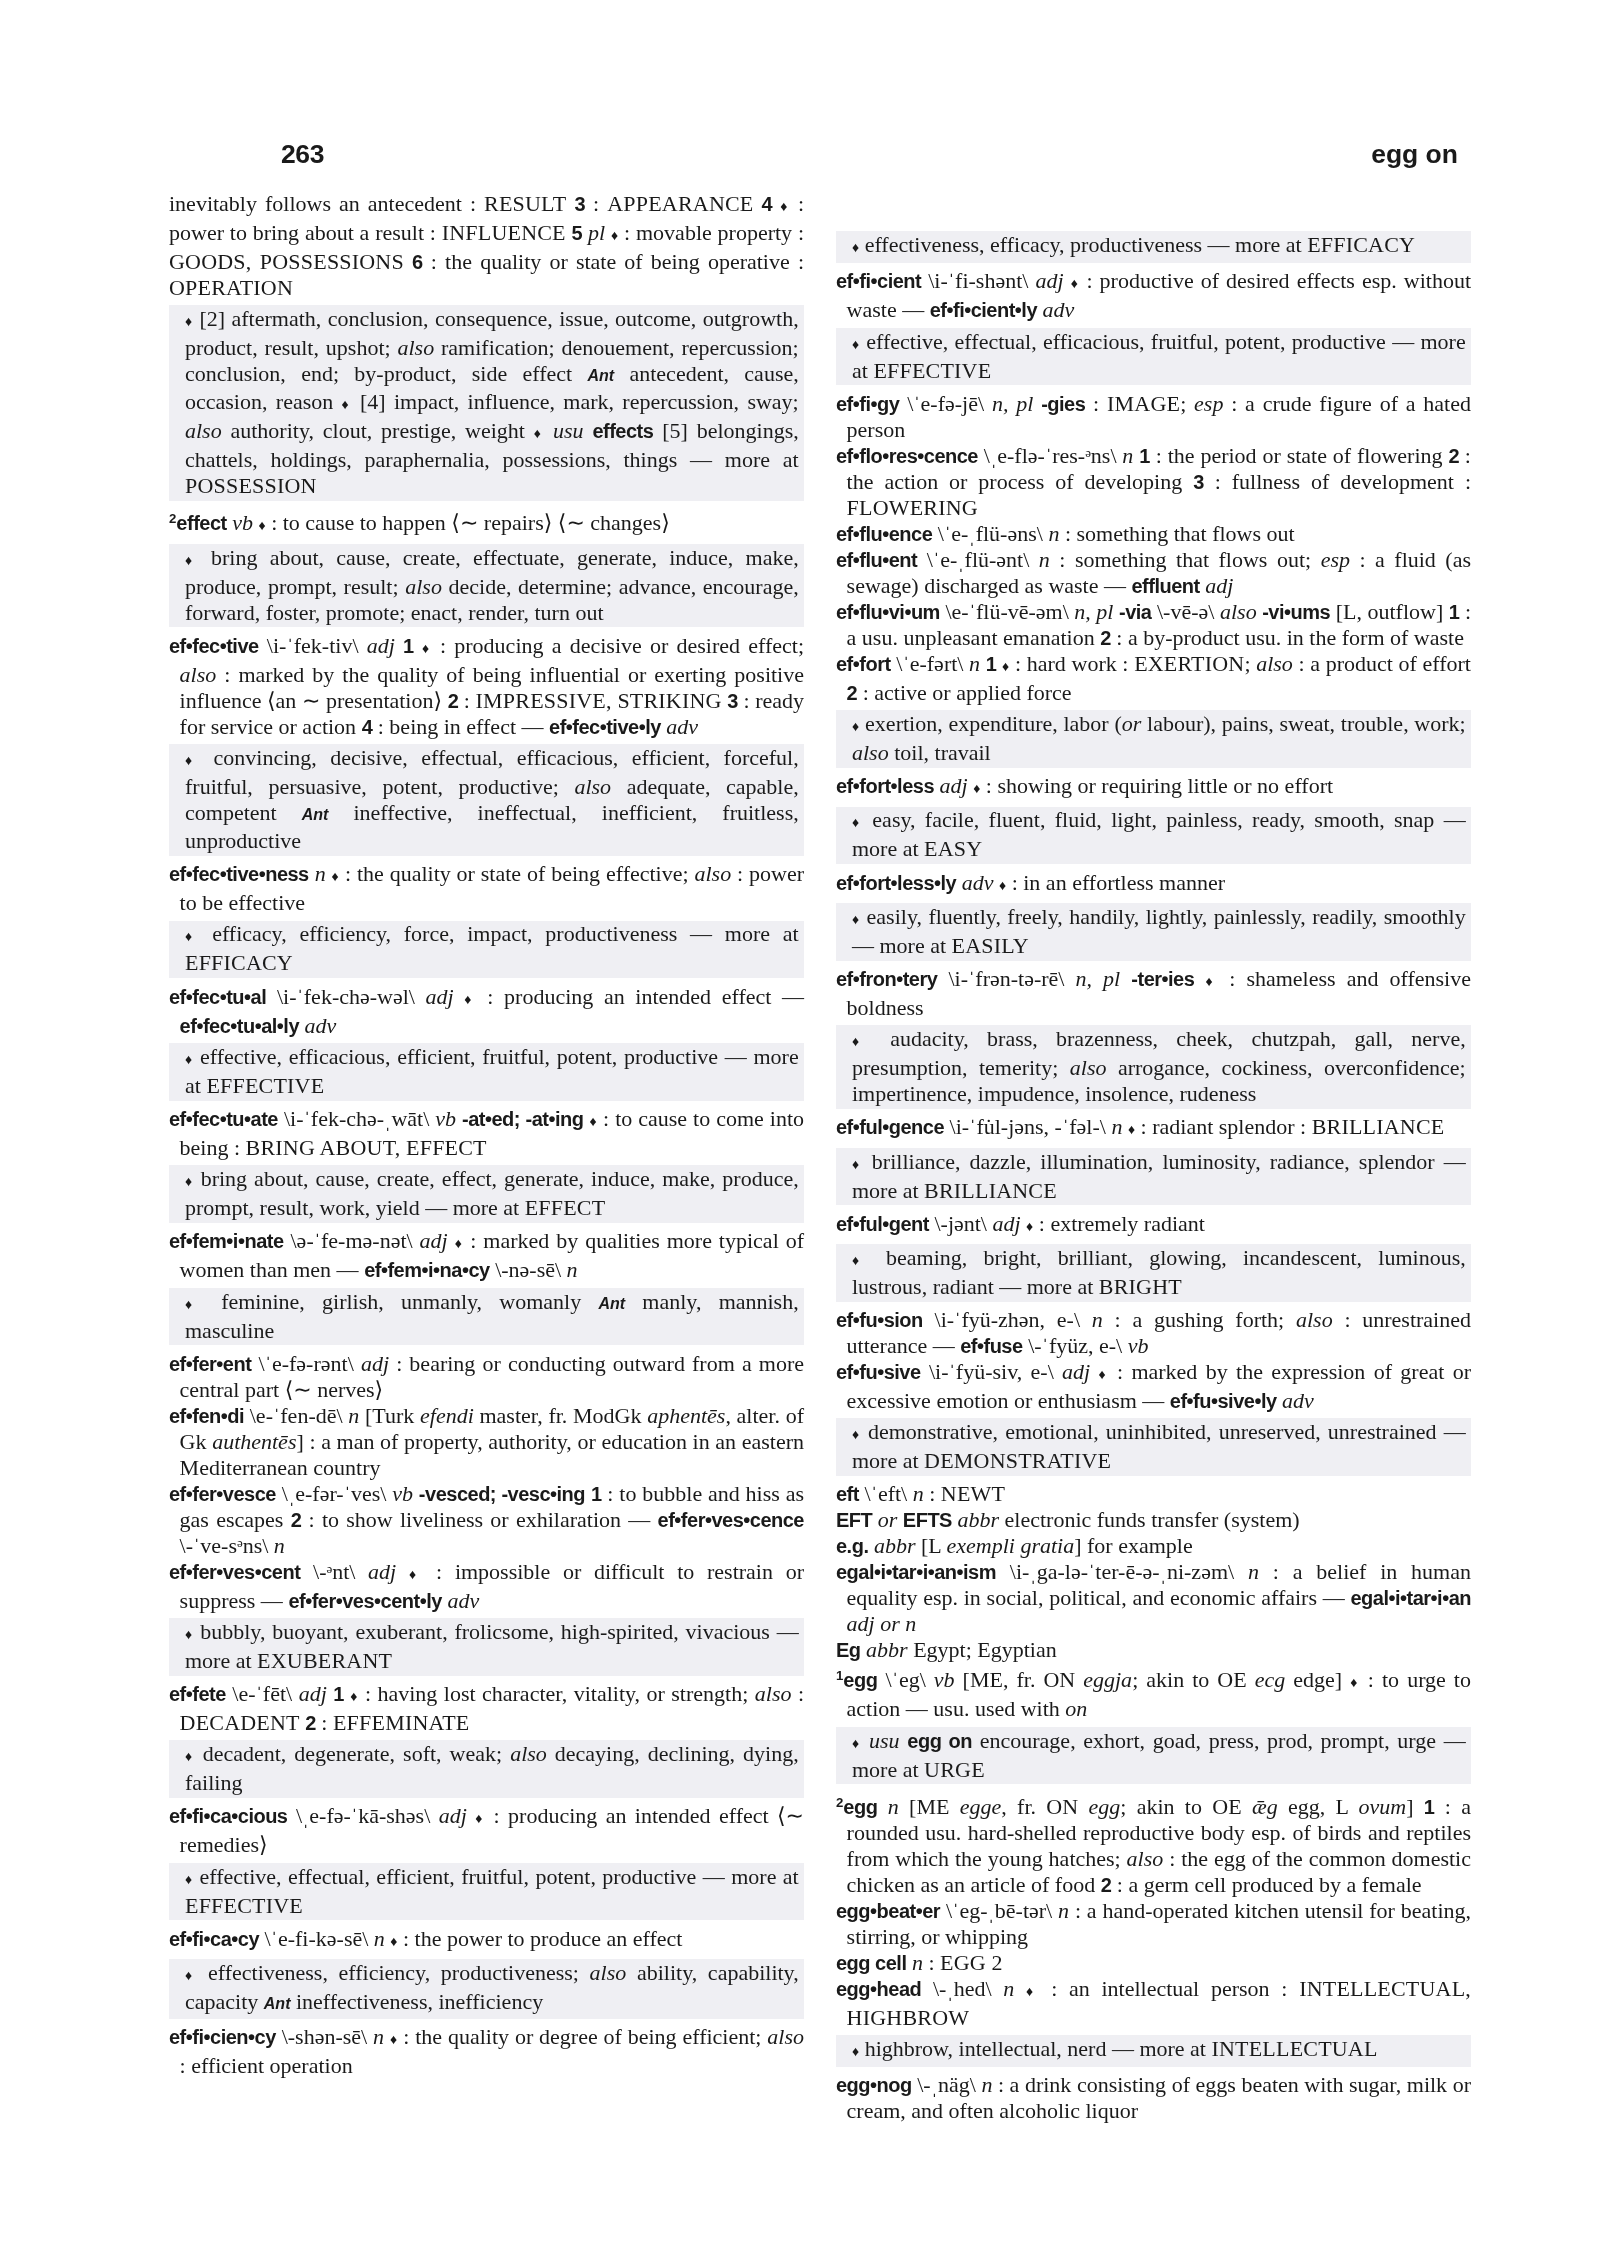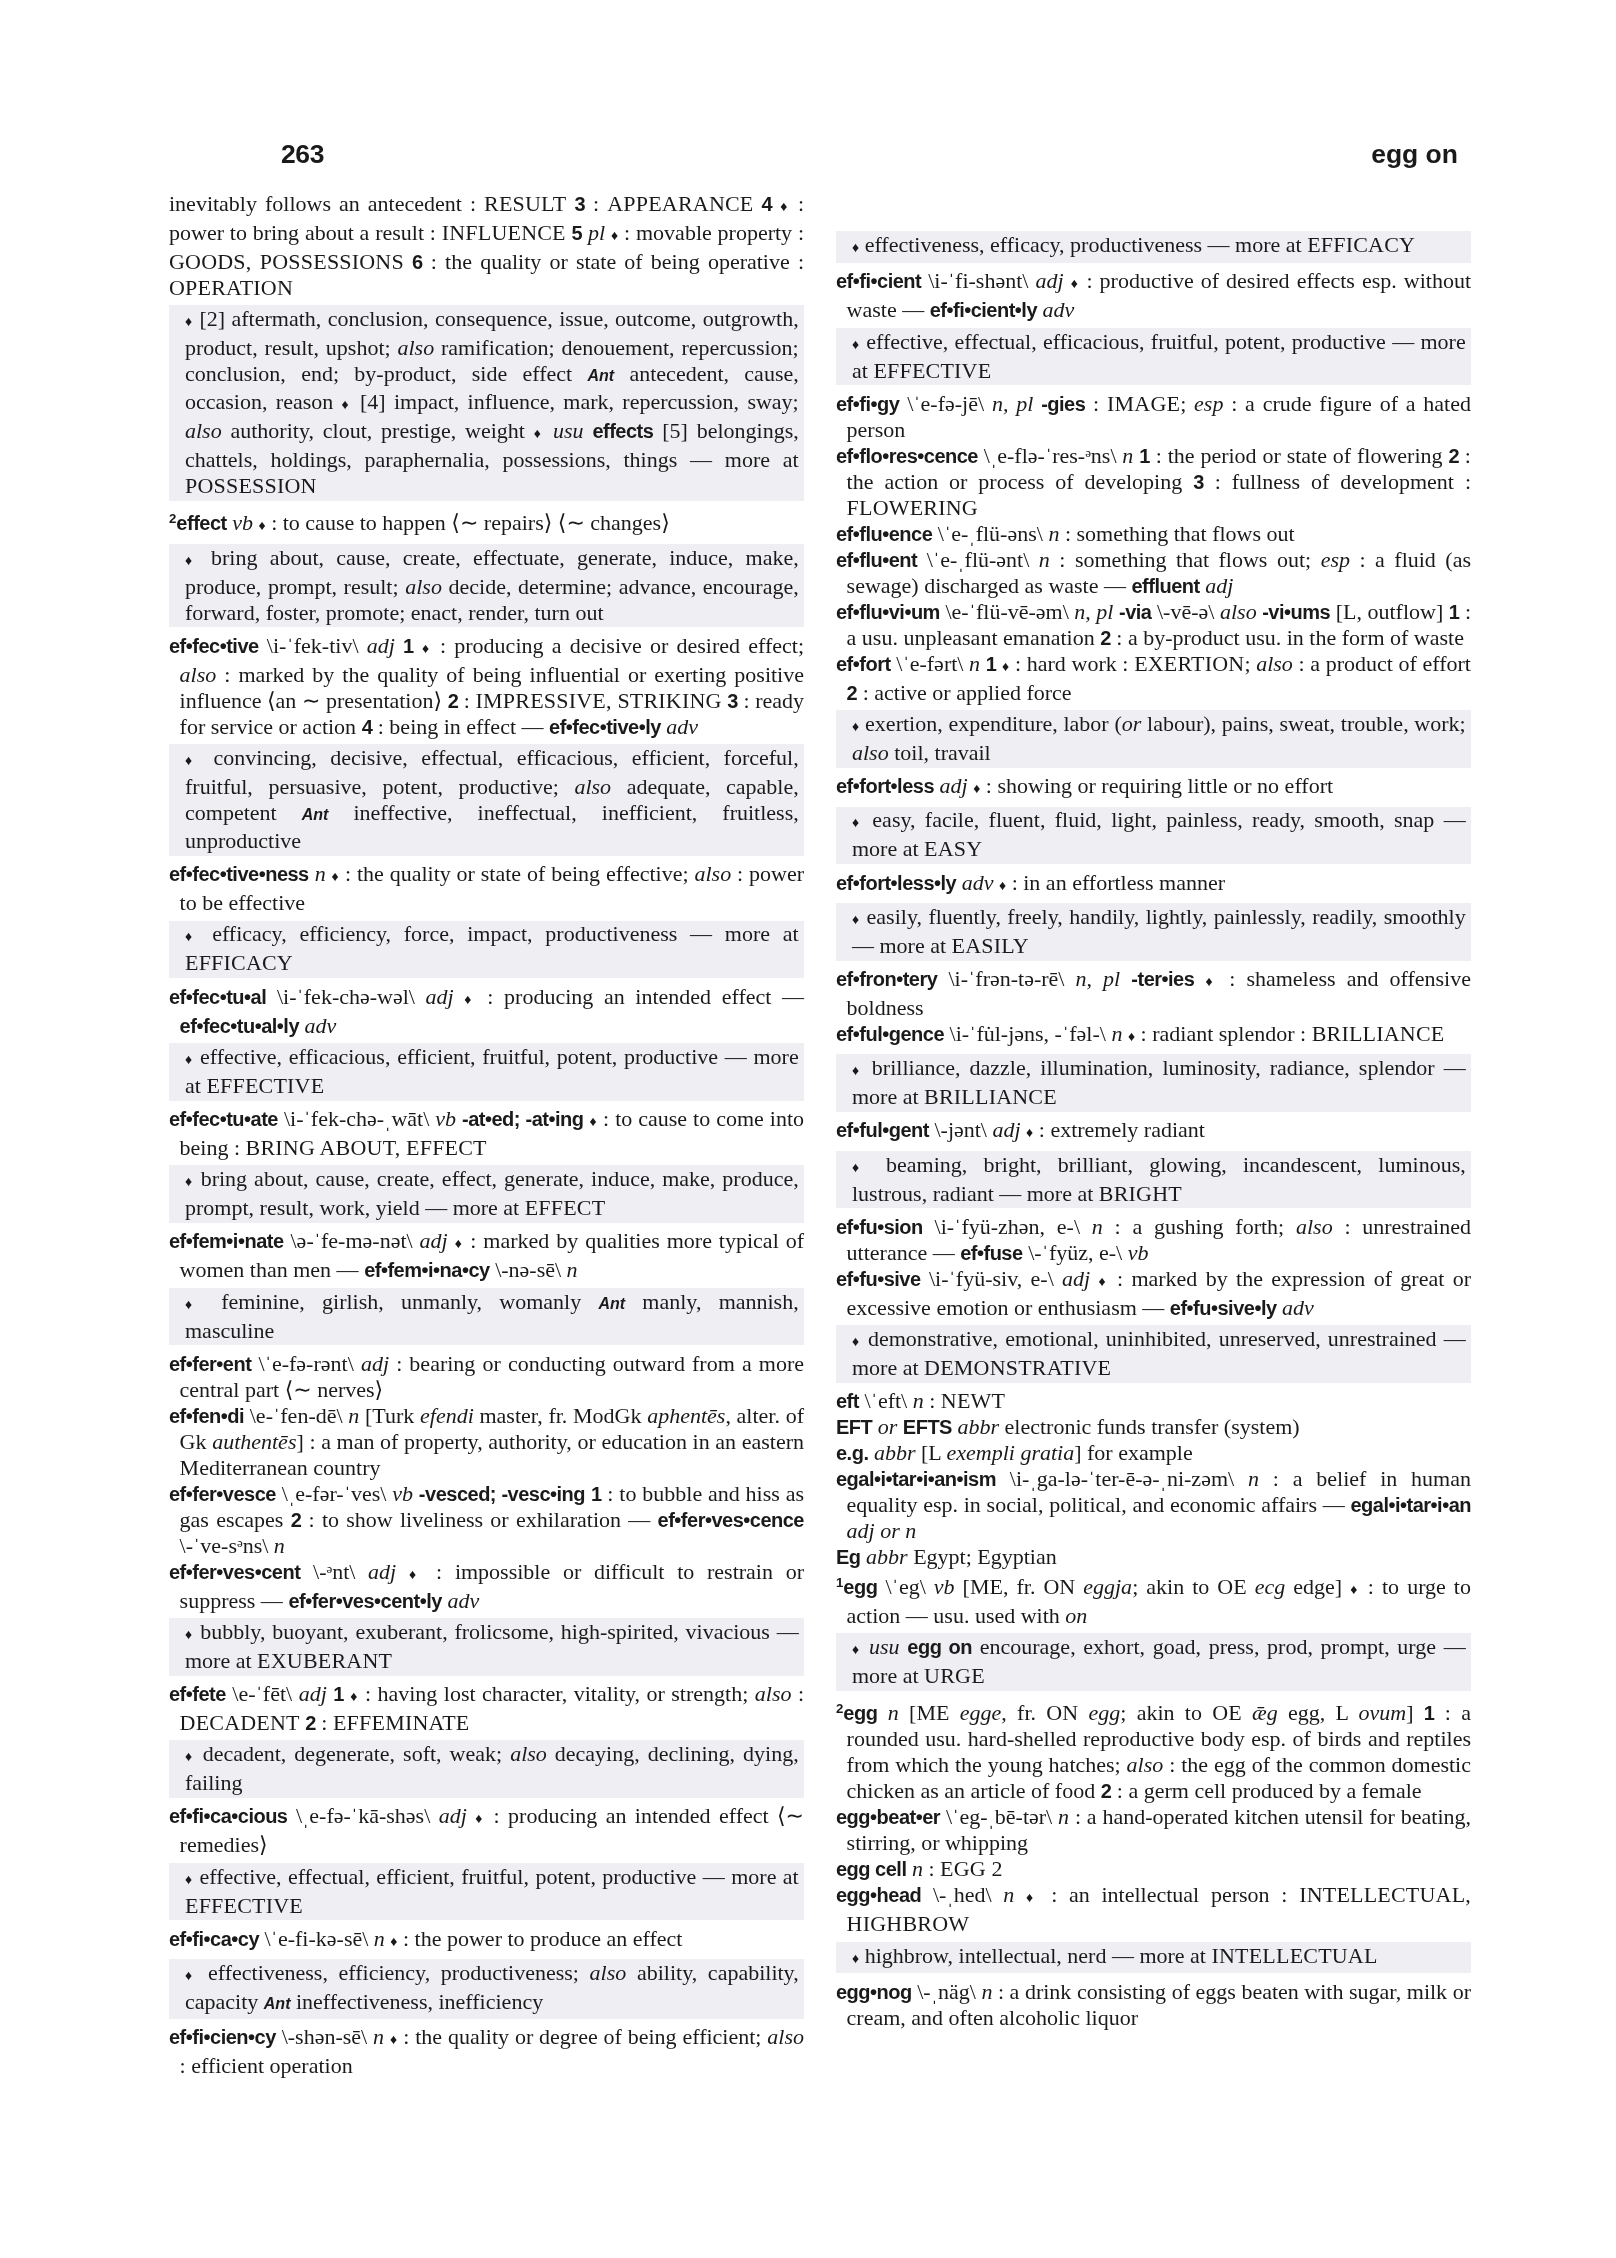--- a/index.html
+++ b/index.html
@@ -65,20 +65,21 @@
     <div class="entry"><span class="b">ef•flu•ence</span><span> \ˈe-ˌflü-əns\ </span><span class="i">n</span><span> : something that flows out</span></div>
     <div class="entry"><span class="b">ef•flu•ent</span><span> \ˈe-ˌflü-ənt\ </span><span class="i">n</span><span> : something that flows out; </span><span class="i">esp</span><span> : a fluid (as sewage) discharged as waste — </span><span class="b">effluent</span><span> </span><span class="i">adj</span></div>
     <div class="entry"><span class="b">ef•flu•vi•um</span><span> \e-ˈflü-vē-əm\ </span><span class="i">n, pl</span><span> </span><span class="b">-via</span><span> \-vē-ə\ </span><span class="i">also</span><span> </span><span class="b">-vi•ums</span><span> [L, outflow]  </span><span class="b">1</span><span> : a usu. unpleasant emanation  </span><span class="b">2</span><span> : a by-product usu. in the form of waste</span></div>
     <div class="entry"><span class="b">ef•fort</span><span> \ˈe-fərt\ </span><span class="i">n</span><span>  </span><span class="b">1</span><span> </span><span class="dia">♦</span><span> : hard work : </span><span class="sc">EXERTION</span><span>; </span><span class="i">also</span><span> : a product of effort  </span><span class="b">2</span><span> : active or applied force</span></div>
     <div class="syn"><span class="dia">♦</span><span> exertion, expenditure, labor (</span><span class="i">or</span><span> labour), pains, sweat, trouble, work; </span><span class="i">also</span><span> toil, travail</span></div>
     <div class="entry"><span class="b">ef•fort•less</span><span> </span><span class="i">adj</span><span> </span><span class="dia">♦</span><span> : showing or requiring little or no effort</span></div>
     <div class="syn"><span class="dia">♦</span><span> easy, facile, fluent, fluid, light, painless, ready, smooth, snap — more at </span><span class="sc">EASY</span></div>
     <div class="entry"><span class="b">ef•fort•less•ly</span><span> </span><span class="i">adv</span><span> </span><span class="dia">♦</span><span> : in an effortless manner</span></div>
     <div class="syn"><span class="dia">♦</span><span> easily, fluently, freely, handily, lightly, painlessly, readily, smoothly — more at </span><span class="sc">EASILY</span></div>
     <div class="entry"><span class="b">ef•fron•tery</span><span> \i-ˈfrən-tə-rē\ </span><span class="i">n, pl</span><span> </span><span class="b">-ter•ies</span><span> </span><span class="dia">♦</span><span> : shameless and offensive boldness</span></div>
+    <div class="syn"><span class="dia">♦</span><span> audacity, brass, brazenness, cheek, chutzpah, gall, nerve, presumption, temerity; </span><span class="i">also</span><span> arrogance, cockiness, overconfidence; impertinence, impudence, insolence, rudeness</span></div>
     <div class="entry"><span class="b">ef•ful•gence</span><span> \i-ˈfu̇l-jəns, -ˈfəl-\ </span><span class="i">n</span><span> </span><span class="dia">♦</span><span> : radiant splendor : </span><span class="sc">BRILLIANCE</span></div>
     <div class="syn"><span class="dia">♦</span><span> brilliance, dazzle, illumination, luminosity, radiance, splendor — more at </span><span class="sc">BRILLIANCE</span></div>
     <div class="entry"><span class="b">ef•ful•gent</span><span> \-jənt\ </span><span class="i">adj</span><span> </span><span class="dia">♦</span><span> : extremely radiant</span></div>
     <div class="syn"><span class="dia">♦</span><span> beaming, bright, brilliant, glowing, incandescent, luminous, lustrous, radiant — more at </span><span class="sc">BRIGHT</span></div>
     <div class="entry"><span class="b">ef•fu•sion</span><span> \i-ˈfyü-zhən, e-\ </span><span class="i">n</span><span> : a gushing forth; </span><span class="i">also</span><span> : unrestrained utterance — </span><span class="b">ef•fuse</span><span> \-ˈfyüz, e-\ </span><span class="i">vb</span></div>
     <div class="entry"><span class="b">ef•fu•sive</span><span> \i-ˈfyü-siv, e-\ </span><span class="i">adj</span><span> </span><span class="dia">♦</span><span> : marked by the expression of great or excessive emotion or enthusiasm — </span><span class="b">ef•fu•sive•ly</span><span> </span><span class="i">adv</span></div>
     <div class="syn"><span class="dia">♦</span><span> demonstrative, emotional, uninhibited, unreserved, unrestrained — more at </span><span class="sc">DEMONSTRATIVE</span></div>
     <div class="entry"><span class="b">eft</span><span> \ˈeft\ </span><span class="i">n</span><span> : </span><span class="sc">NEWT</span></div>
     <div class="entry"><span class="b">EFT</span><span> </span><span class="i">or</span><span> </span><span class="b">EFTS</span><span> </span><span class="i">abbr</span><span> electronic funds transfer (system)</span></div>
     <div class="entry"><span class="b">e.g.</span><span> </span><span class="i">abbr</span><span> [L </span><span class="i">exempli gratia</span><span>] for example</span></div>

